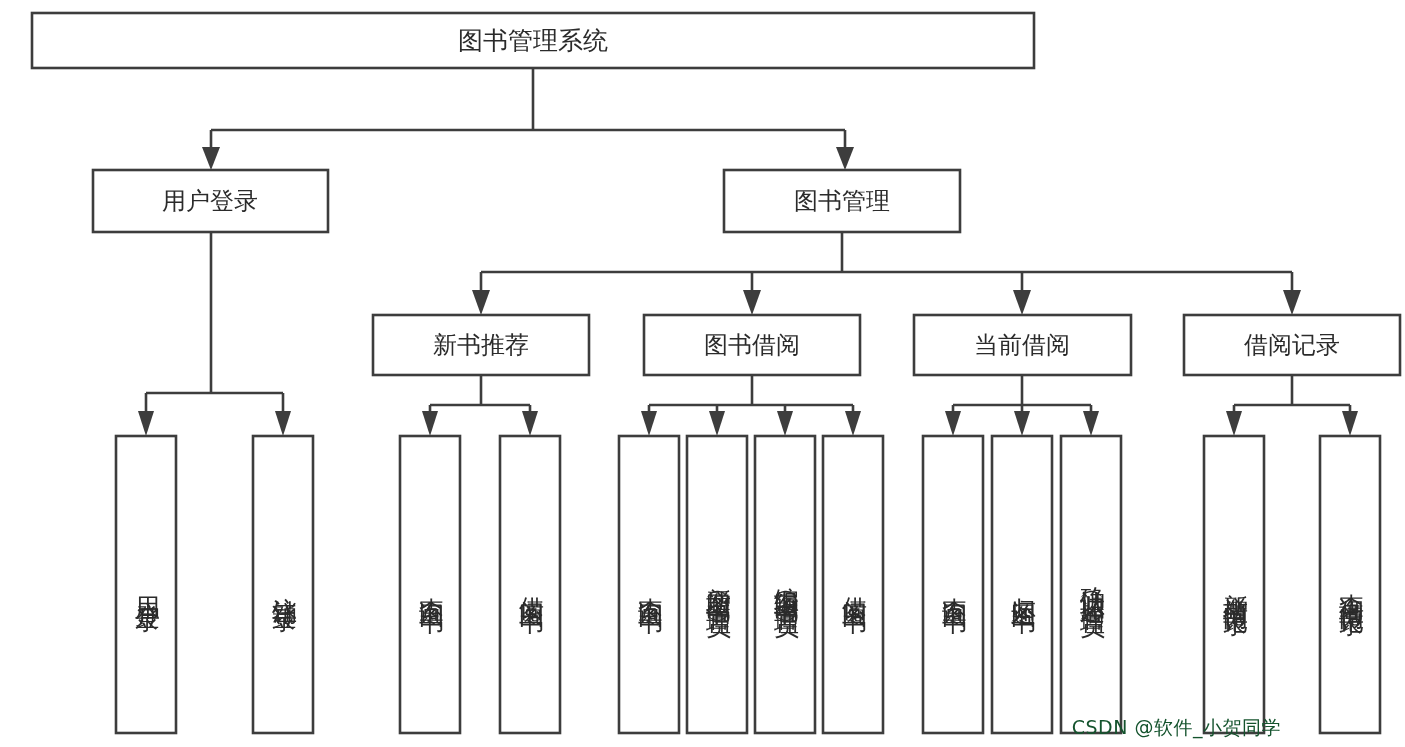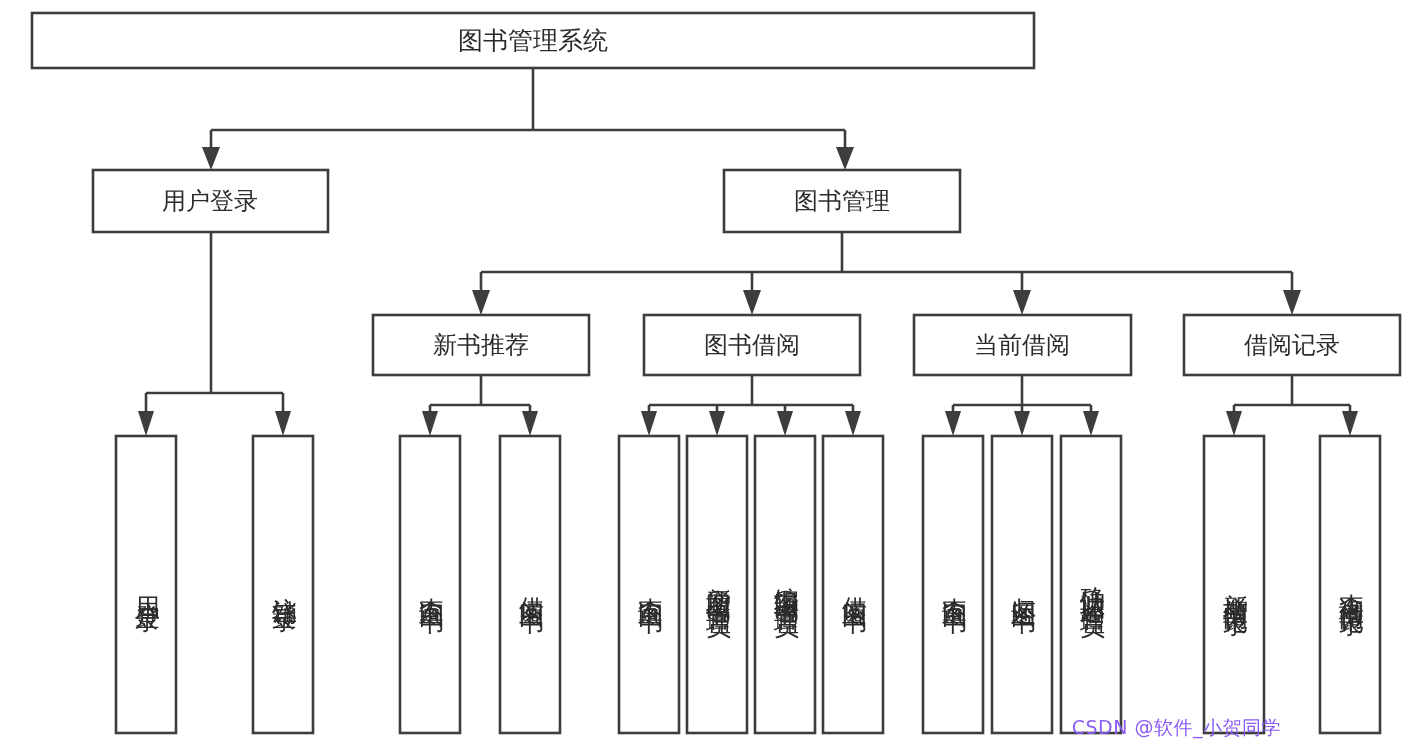--- a/index.html
+++ b/index.html
@@ -56,21 +56,21 @@
     fill: none;
   }
   .arrow-head {
     fill: #3d3d3d;
     stroke: none;
   }
   .watermark {
     position: absolute;
     right: 8px;
     bottom: 6px;
-    color: #8b5cf6;
+    color: #14532d;
     font-size: 19px;
     font-family: "DejaVu Sans", "Liberation Sans", sans-serif;
     white-space: nowrap;
     letter-spacing: 0.5px;
     pointer-events: none;
   }
 </style>
 </head>
 <body>
 

